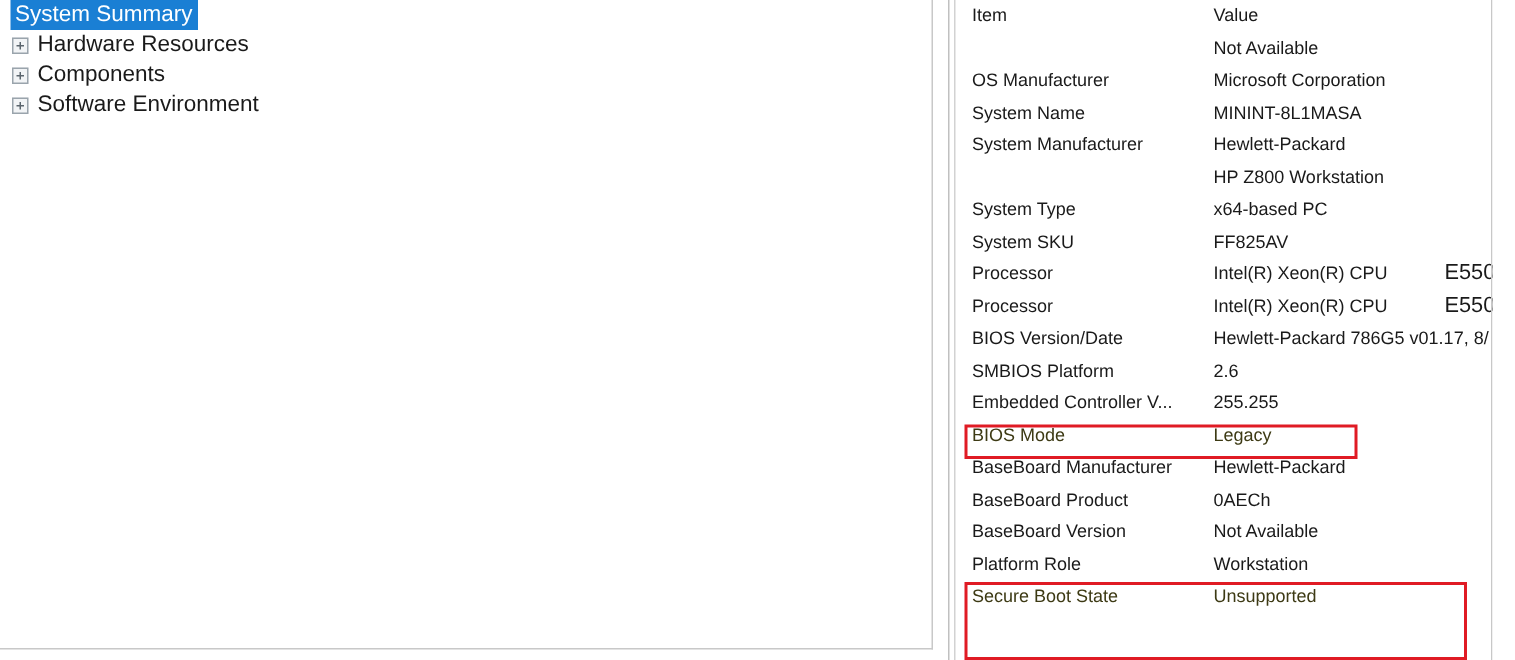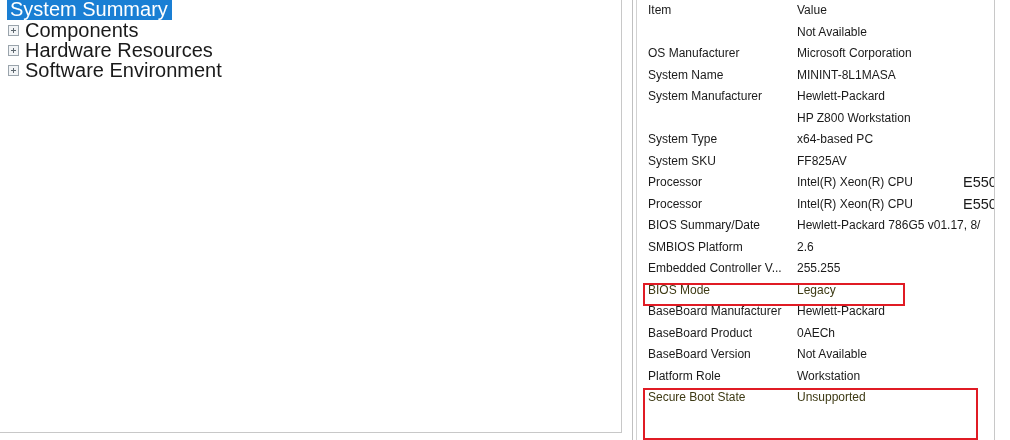--- a/index.html
+++ b/index.html
@@ -26,21 +26,21 @@
     background: #ffffff;
     border-right: 1px solid #c8c8c8;
     border-bottom: 1px solid #c8c8c8;
     box-sizing: border-box;
     overflow: hidden;
   }
   .tree-node {
     position: relative;
     height: 20px;
     line-height: 20px;
-    font-size: 20px;
+    font-size: 15px;
     color: #1a1a1a;
     white-space: nowrap;
     display: flex;
     align-items: center;
   }
   .tree-node.root {
     padding-left: 7px;
   }
   .tree-node.child {
     padding-left: 8px;
@@ -128,21 +128,21 @@
   }
   .cell-item,
   .cell-value {
     position: absolute;
     top: 0;
     font-size: 12px;
     color: #1a1a1a;
     white-space: nowrap;
   }
   .cell-item { left: 15px; }
-  .cell-value { left: 164px; }
+  .cell-value { left: 176px; }
   .cell-extra {
     position: absolute;
     top: 0;
     left: 330px;
     font-size: 14.5px;
     color: #1a1a1a;
     white-space: nowrap;
   }
   .detail-row.highlighted .cell-item,
   .detail-row.highlighted .cell-value {
@@ -172,25 +172,25 @@
 </head>
 <body>
 
 <div id="tree-panel">
   <div id="tree-list">
       <div class="tree-node root selected">
         <span class="tree-label">System Summary</span>
       </div>
       <div class="tree-node child">
         <span class="expander"></span>
-        <span class="tree-label">Components</span>
+        <span class="tree-label">Hardware Resources</span>
       </div>
       <div class="tree-node child">
         <span class="expander"></span>
-        <span class="tree-label">Hardware Resources</span>
+        <span class="tree-label">Components</span>
       </div>
       <div class="tree-node child">
         <span class="expander"></span>
         <span class="tree-label">Software Environment</span>
       </div>
     </div>
 </div>
 
 <div id="details-panel">
   <div id="details-rows">
@@ -228,21 +228,21 @@
         <span class="cell-item">Processor</span>
         <span class="cell-value">Intel(R) Xeon(R) CPU</span>
         <span class="cell-extra">E5506</span>
       </div>
       <div class="detail-row">
         <span class="cell-item">Processor</span>
         <span class="cell-value">Intel(R) Xeon(R) CPU</span>
         <span class="cell-extra">E5506</span>
       </div>
       <div class="detail-row">
-        <span class="cell-item">BIOS Summary/Date</span>
+        <span class="cell-item">BIOS Version/Date</span>
         <span class="cell-value">Hewlett-Packard 786G5 v01.17, 8/</span>
       </div>
       <div class="detail-row">
         <span class="cell-item">SMBIOS Platform</span>
         <span class="cell-value">2.6</span>
       </div>
       <div class="detail-row">
         <span class="cell-item">Embedded Controller V...</span>
         <span class="cell-value">255.255</span>
       </div>

